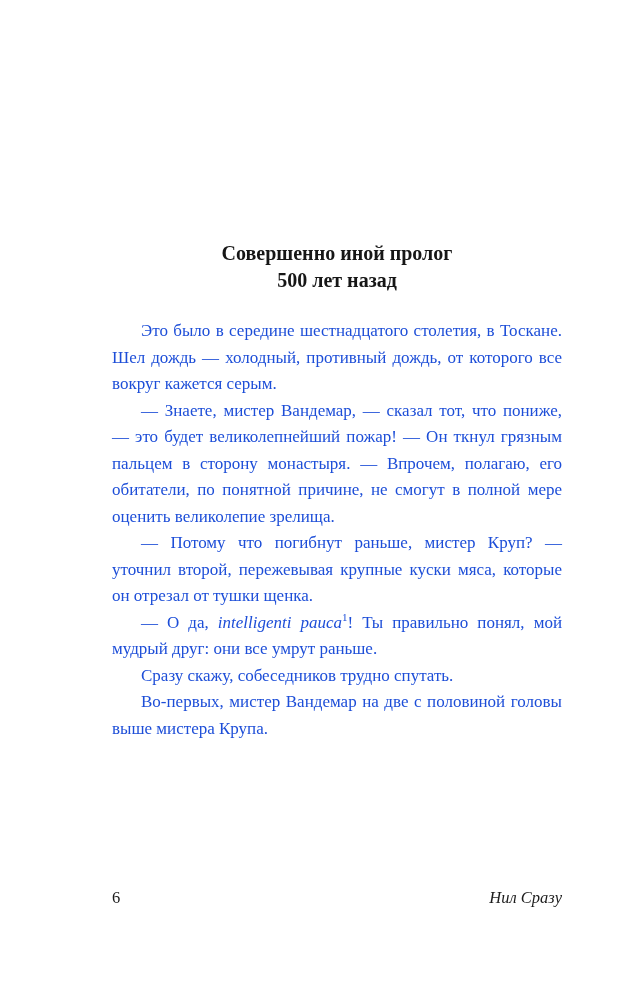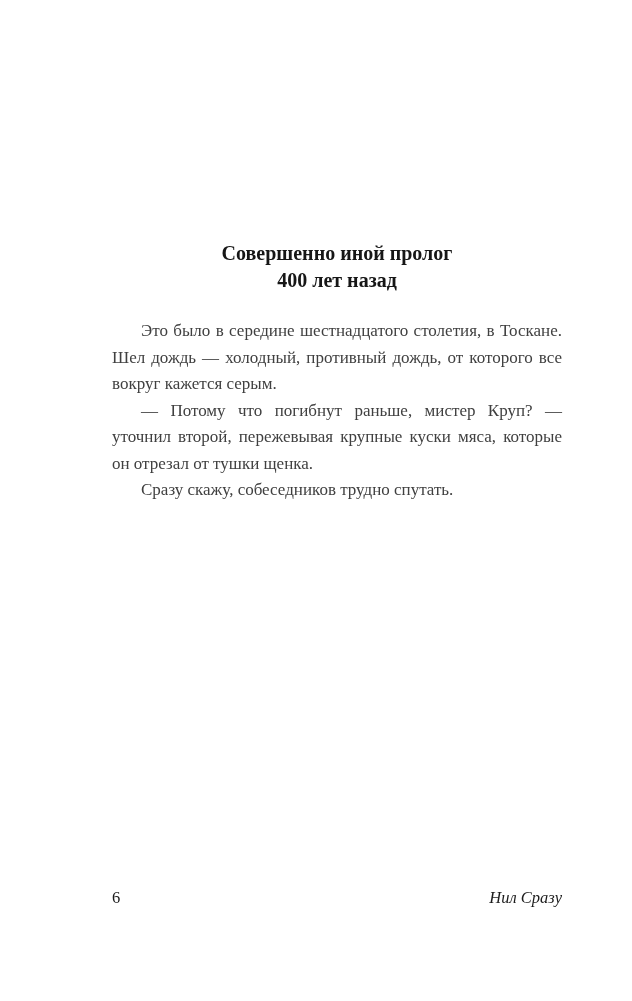--- a/index.html
+++ b/index.html
@@ -30,21 +30,21 @@
     font-weight: bold;
     text-align: center;
     color: #161616;
   }
   .body-text p {
     margin: 0;
     font-size: 17px;
     line-height: 26.5px;
     text-align: justify;
     text-indent: 29px;
-    color: #404040;
+    color: #1d4ed8;
   }
   .body-text i {
     font-style: italic;
   }
   .body-text sup {
     font-size: 11px;
     line-height: 0;
     vertical-align: super;
   }
   .footer {
@@ -63,27 +63,30 @@
   }
 </style>
 </head>
 <body>
 
 <div class="page">
   <div class="content">
 
     <h1 class="chapter-title">
       <span>Совершенно иной пролог</span><br>
-      <span>400 лет назад</span>
+      <span>500 лет назад</span>
     </h1>
 
     <div class="body-text">
       <p>Это было в середине шестнадцатого столетия, в Тоскане. Шел дождь — холодный, противный дождь, от которого все вокруг кажется серым.</p>
+      <p>— Знаете, мистер Вандемар, — сказал тот, что пониже, — это будет великолепнейший пожар! — Он ткнул грязным пальцем в сторону монастыря. — Впрочем, полагаю, его обитатели, по понятной причине, не смогут в полной мере оценить великолепие зрелища.</p>
       <p>— Потому что погибнут раньше, мистер Круп? — уточнил второй, пережевывая крупные куски мяса, которые он отрезал от тушки щенка.</p>
+      <p><span>— О да, </span><i>intelligenti pauca</i><sup>1</sup><span>! Ты правильно понял, мой мудрый друг: они все умрут раньше.</span></p>
       <p>Сразу скажу, собеседников трудно спутать.</p>
+      <p>Во-первых, мистер Вандемар на две с половиной головы выше мистера Крупа.</p>
     </div>
 
   </div>
 
   <div class="footer">
     <span class="page-number">6</span>
     <span class="author">Нил Сразу</span>
   </div>
 </div>
 

